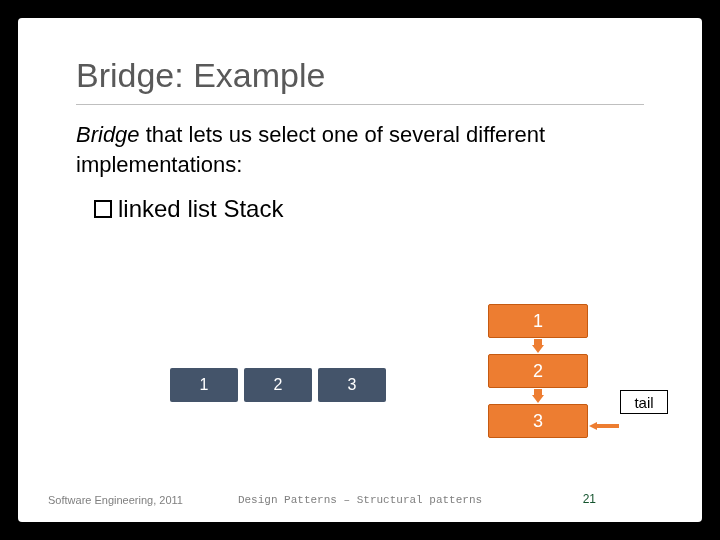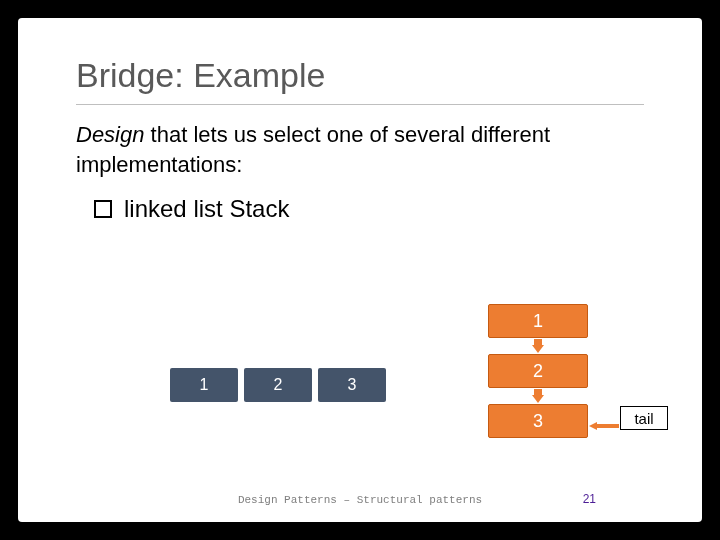--- a/index.html
+++ b/index.html
@@ -47,21 +47,21 @@
   }
   .body-text .em { font-style: italic; }
   .bullet-block {
     position: absolute;
     left: 76px;
     top: 174px;
     font-size: 24px;
     color: #000;
     line-height: 1.45;
   }
-  .bullet-row { display: flex; align-items: center; gap: 10px; }
+  .bullet-row { display: flex; align-items: center; gap: 4px; }
   .bullet-box {
     display: inline-flex;
     width: 18px;
     height: 18px;
     border: 2px solid #000;
     margin-right: 2px;
     align-items: center;
     justify-content: center;
     font-size: 14px;
     line-height: 1;
@@ -108,21 +108,21 @@
   .ll-arrow {
     position: absolute;
     left: 514px;
     width: 12px;
     height: 14px;
   }
   .ll-arrow svg { display: block; }
   .tail-label {
     position: absolute;
     left: 602px;
-    top: 388px;
+    top: 372px;
     width: 48px;
     height: 24px;
     background: #fff;
     border: 1px solid #000;
     display: flex;
     align-items: center;
     justify-content: center;
     font-size: 15px;
   }
   .tail-arrow {
@@ -147,33 +147,33 @@
     text-align: center;
     font-size: 11px;
     color: #7f7f7f;
     font-family: Liberation Mono, monospace;
   }
   .footer-page {
     position: absolute;
     right: 106px;
     bottom: 16px;
     font-size: 12px;
-    color: #4c1d95;
+    color: #14532d;
   }
 </style>
 </head>
 <body>
 
 <div class="slide">
 
   <div class="title">Bridge: Example</div>
   <div class="title-underline"></div>
 
   <div class="body-text">
-    <span class="em">Design</span><span> that lets us select one of several different implementations:</span>
+    <span class="em">Bridge</span><span> that lets us select one of several different implementations:</span>
   </div>
 
   <div class="bullet-block">
     <div class="bullet-row">
       <span class="bullet-box"></span>
       <span>linked list Stack</span>
     </div>
   </div>
 
   <div class="array-row">
@@ -199,16 +199,17 @@
       </svg>
   </div>
 
   <div class="tail-arrow">
     <svg width="30" height="8">
         <polygon points="30,2 8,2 8,0 0,4 8,8 8,6 30,6" fill="#ed7d31"></polygon>
       </svg>
   </div>
   <div class="tail-label">tail</div>
 
+  <div class="footer-left">Software Engineering, 2011</div>
   <div class="footer-center">Design Patterns – Structural patterns</div>
   <div class="footer-page">21</div>
 
 </div>
 
 </body></html>

